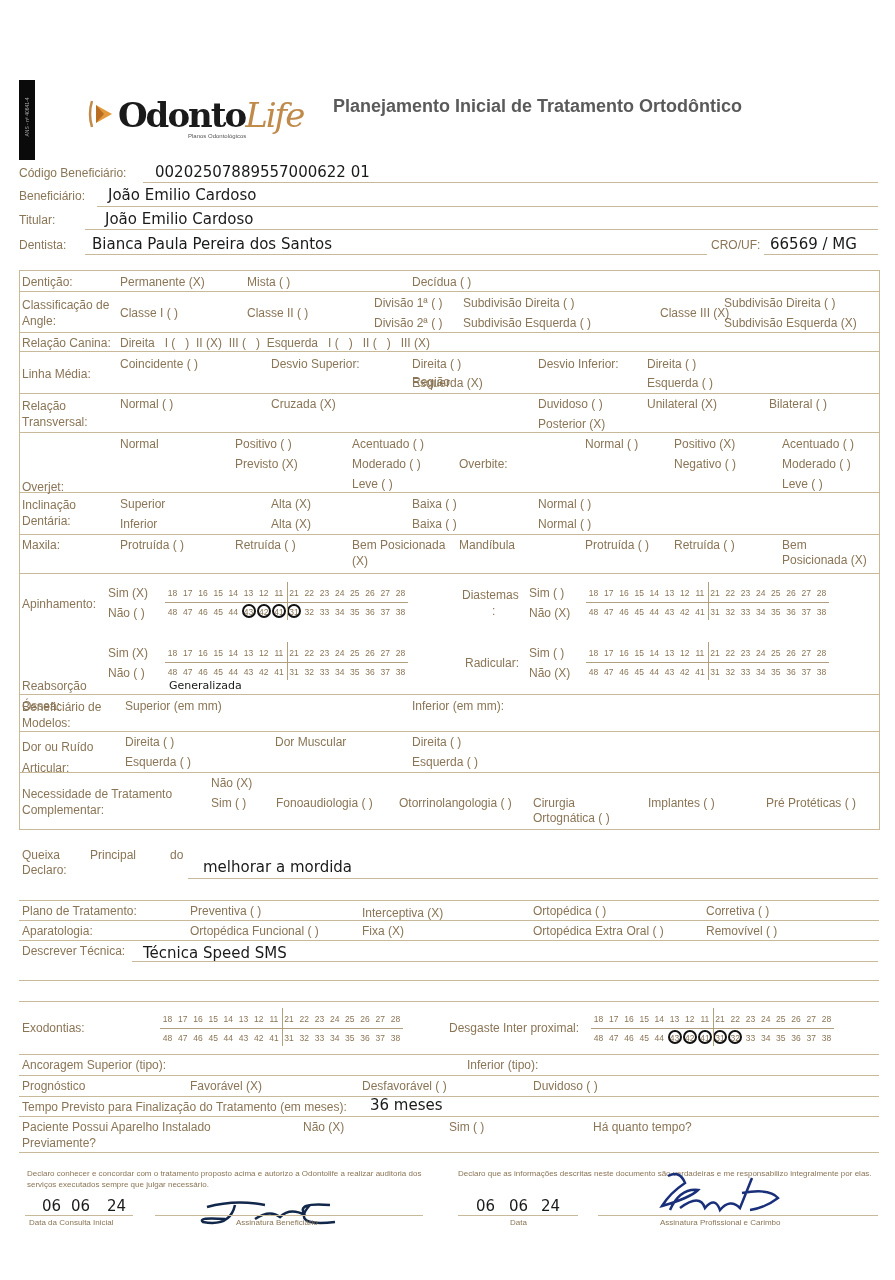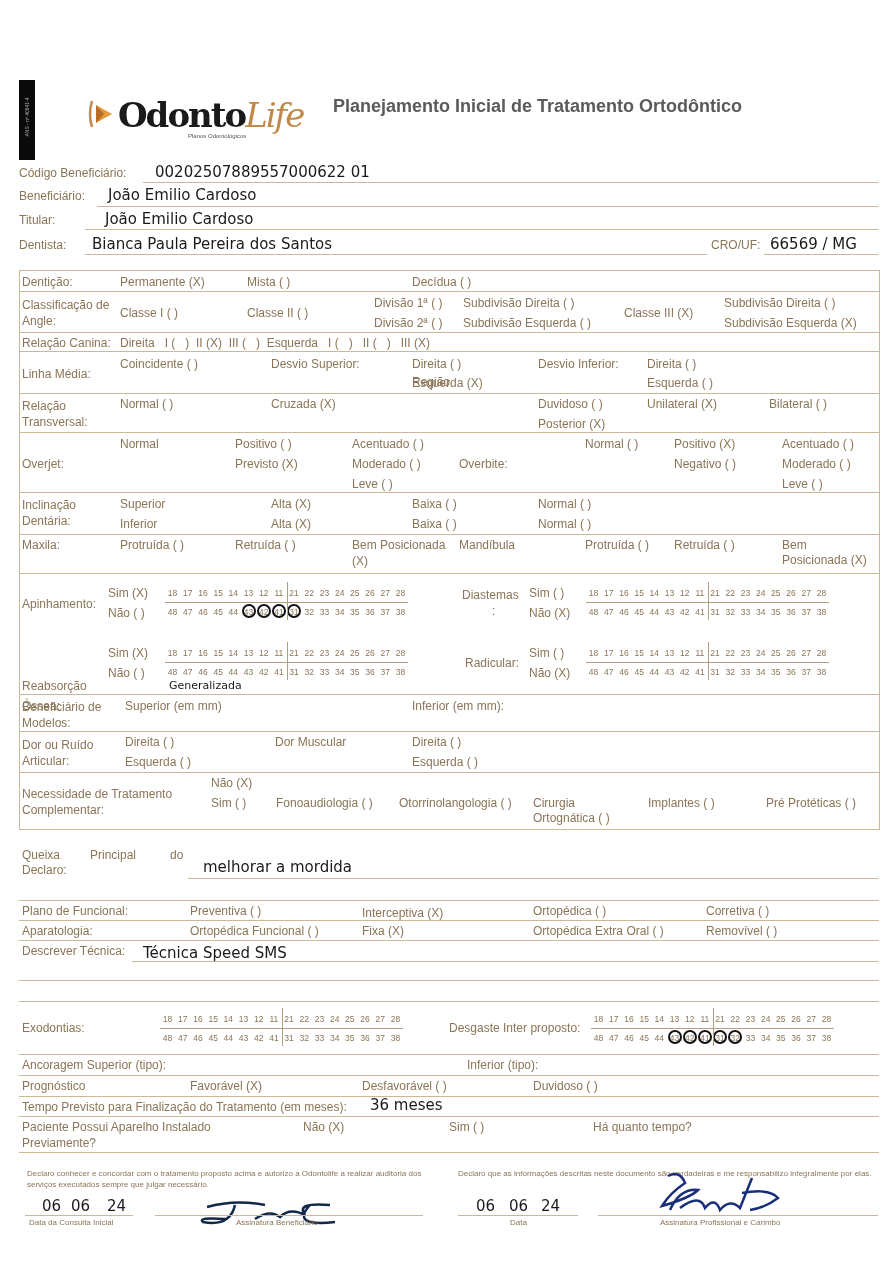--- a/index.html
+++ b/index.html
@@ -78,21 +78,21 @@
 <div class="abs lbl" style="left:247px;top:275px">Mista (   )</div>
 <div class="abs lbl" style="left:412px;top:275px">Decídua (   )</div>
 
 <div class="abs lbl" style="left:22px;top:297px;white-space:normal;width:96px;line-height:16px">Classificação de Angle:</div>
 <div class="abs lbl" style="left:120px;top:306px">Classe I (   )</div>
 <div class="abs lbl" style="left:247px;top:306px">Classe II (   )</div>
 <div class="abs lbl" style="left:374px;top:296px">Divisão 1ª (   )</div>
 <div class="abs lbl" style="left:374px;top:316px">Divisão 2ª (   )</div>
 <div class="abs lbl" style="left:463px;top:296px">Subdivisão Direita (   )</div>
 <div class="abs lbl" style="left:463px;top:316px">Subdivisão Esquerda (   )</div>
-<div class="abs lbl" style="left:624px;top:306px">Classe III (X)</div>
+<div class="abs lbl" style="left:660px;top:306px">Classe III (X)</div>
 <div class="abs lbl" style="left:724px;top:296px">Subdivisão Direita (   )</div>
 <div class="abs lbl" style="left:724px;top:316px">Subdivisão Esquerda (X)</div>
 
 <div class="abs lbl" style="left:22px;top:336px">Relação Canina:</div>
 <div class="abs lbl" style="left:120px;top:336px;white-space:pre">Direita   I (   )  II (X)  III (   )  Esquerda   I (   )   II (   )   III (X)</div>
 
 <div class="abs lbl" style="left:22px;top:367px">Linha Média:</div>
 <div class="abs lbl" style="left:120px;top:357px">Coincidente (   )</div>
 <div class="abs lbl" style="left:271px;top:357px">Desvio Superior:</div>
 <div class="abs lbl" style="left:412px;top:357px">Direita (   )</div>
@@ -103,21 +103,21 @@
 
 <div class="abs lbl" style="left:22px;top:398px;white-space:normal;width:90px;line-height:16px">Relação Transversal:</div>
 <div class="abs lbl" style="left:120px;top:397px">Normal (   )</div>
 <div class="abs lbl" style="left:271px;top:397px">Cruzada (X)</div>
 <div class="abs lbl" style="left:412px;top:375px">Região</div>
 <div class="abs lbl" style="left:538px;top:397px">Duvidoso (   )</div>
 <div class="abs lbl" style="left:538px;top:417px">Posterior (X)</div>
 <div class="abs lbl" style="left:647px;top:397px">Unilateral (X)</div>
 <div class="abs lbl" style="left:769px;top:397px">Bilateral (   )</div>
 
-<div class="abs lbl" style="left:22px;top:457px">Overjet:</div>
+<div class="abs lbl" style="left:22px;top:480px">Overjet:</div>
 <div class="abs lbl" style="left:120px;top:437px">Normal</div>
 <div class="abs lbl" style="left:235px;top:437px">Positivo (   )</div>
 <div class="abs lbl" style="left:235px;top:457px">Previsto (X)</div>
 <div class="abs lbl" style="left:352px;top:437px">Acentuado (   )</div>
 <div class="abs lbl" style="left:352px;top:457px">Moderado (   )</div>
 <div class="abs lbl" style="left:352px;top:477px">Leve (   )</div>
 <div class="abs lbl" style="left:459px;top:457px">Overbite:</div>
 <div class="abs lbl" style="left:585px;top:437px">Normal (   )</div>
 <div class="abs lbl" style="left:674px;top:437px">Positivo (X)</div>
 <div class="abs lbl" style="left:674px;top:457px">Negativo (   )</div>
@@ -325,21 +325,21 @@
       <span>38</span>
     </div>
     <div class="hl" style="left: 0px; top: 14px; width: 243.2px;"></div>
     <div class="mid" style="left: 121.6px; top: -6px; height: 38px;"></div>
   </div>
 
 <div class="abs lbl" style="left:22px;top:699px;white-space:normal;width:95px;line-height:16px">Beneficiário de Modelos:</div>
 <div class="abs lbl" style="left:125px;top:699px">Superior (em mm)</div>
 <div class="abs lbl" style="left:412px;top:699px">Inferior (em mm):</div>
 
-<div class="abs lbl" style="left:22px;top:737px;white-space:normal;width:90px;line-height:16px">Dor ou Ruído Articular:</div>
+<div class="abs lbl" style="left:22px;top:737px;white-space:normal;width:90px;line-height:21px">Dor ou Ruído Articular:</div>
 <div class="abs lbl" style="left:125px;top:735px">Direita (   )</div>
 <div class="abs lbl" style="left:125px;top:755px">Esquerda (   )</div>
 <div class="abs lbl" style="left:275px;top:735px">Dor Muscular</div>
 <div class="abs lbl" style="left:412px;top:735px">Direita (   )</div>
 <div class="abs lbl" style="left:412px;top:755px">Esquerda (   )</div>
 
 <div class="abs lbl" style="left:22px;top:786px;white-space:normal;width:170px;line-height:16px">Necessidade de Tratamento Complementar:</div>
 <div class="abs lbl" style="left:211px;top:776px">Não (X)</div>
 <div class="abs lbl" style="left:211px;top:796px">Sim (   )</div>
 <div class="abs lbl" style="left:276px;top:796px">Fonoaudiologia (   )</div>
@@ -350,21 +350,21 @@
 <div class="abs lbl" style="left:766px;top:796px">Pré Protéticas (   )</div>
 
 <div class="abs lbl" style="left:22px;top:848px">Queixa</div>
 <div class="abs lbl" style="left:90px;top:848px">Principal</div>
 <div class="abs lbl" style="left:170px;top:848px">do</div>
 <div class="abs lbl" style="left:22px;top:863px">Declaro:</div>
 <div class="abs val" style="left:203px;top:858px">melhorar a mordida</div>
 <div class="rule" style="left:188px;top:878px;width:690px"></div>
 <div class="rule" style="left:19px;top:900px;width:860px"></div>
 
-<div class="abs lbl" style="left:22px;top:904px">Plano de Funcional:</div>
+<div class="abs lbl" style="left:22px;top:904px">Plano de Tratamento:</div>
 <div class="abs lbl" style="left:190px;top:904px">Preventiva (   )</div>
 <div class="abs lbl" style="left:362px;top:906px">Interceptiva (X)</div>
 <div class="abs lbl" style="left:533px;top:904px">Ortopédica (   )</div>
 <div class="abs lbl" style="left:706px;top:904px">Corretiva (   )</div>
 <div class="rule" style="left:19px;top:920px;width:860px"></div>
 
 <div class="abs lbl" style="left:22px;top:924px">Aparatologia:</div>
 <div class="abs lbl" style="left:190px;top:924px">Ortopédica Funcional (   )</div>
 <div class="abs lbl" style="left:362px;top:924px">Fixa (X)</div>
 <div class="abs lbl" style="left:533px;top:924px">Ortopédica Extra Oral (   )</div>
@@ -411,21 +411,21 @@
       <span>33</span>
       <span>34</span>
       <span>35</span>
       <span>36</span>
       <span>37</span>
       <span>38</span>
     </div>
     <div class="hl" style="left: 0px; top: 14px; width: 243.2px;"></div>
     <div class="mid" style="left: 121.6px; top: -6px; height: 38px;"></div>
   </div>
-<div class="abs lbl" style="left:449px;top:1021px">Desgaste Inter proposto:</div>
+<div class="abs lbl" style="left:449px;top:1021px">Desgaste Inter proximal:</div>
 <div class="teeth" id="chart-desg" style="left:591px;top:1014px">
     <div class="r" style="position: absolute; left: 0px; top: 0px;">
       <span>18</span>
       <span>17</span>
       <span>16</span>
       <span>15</span>
       <span>14</span>
       <span>13</span>
       <span>12</span>
       <span>11</span>

